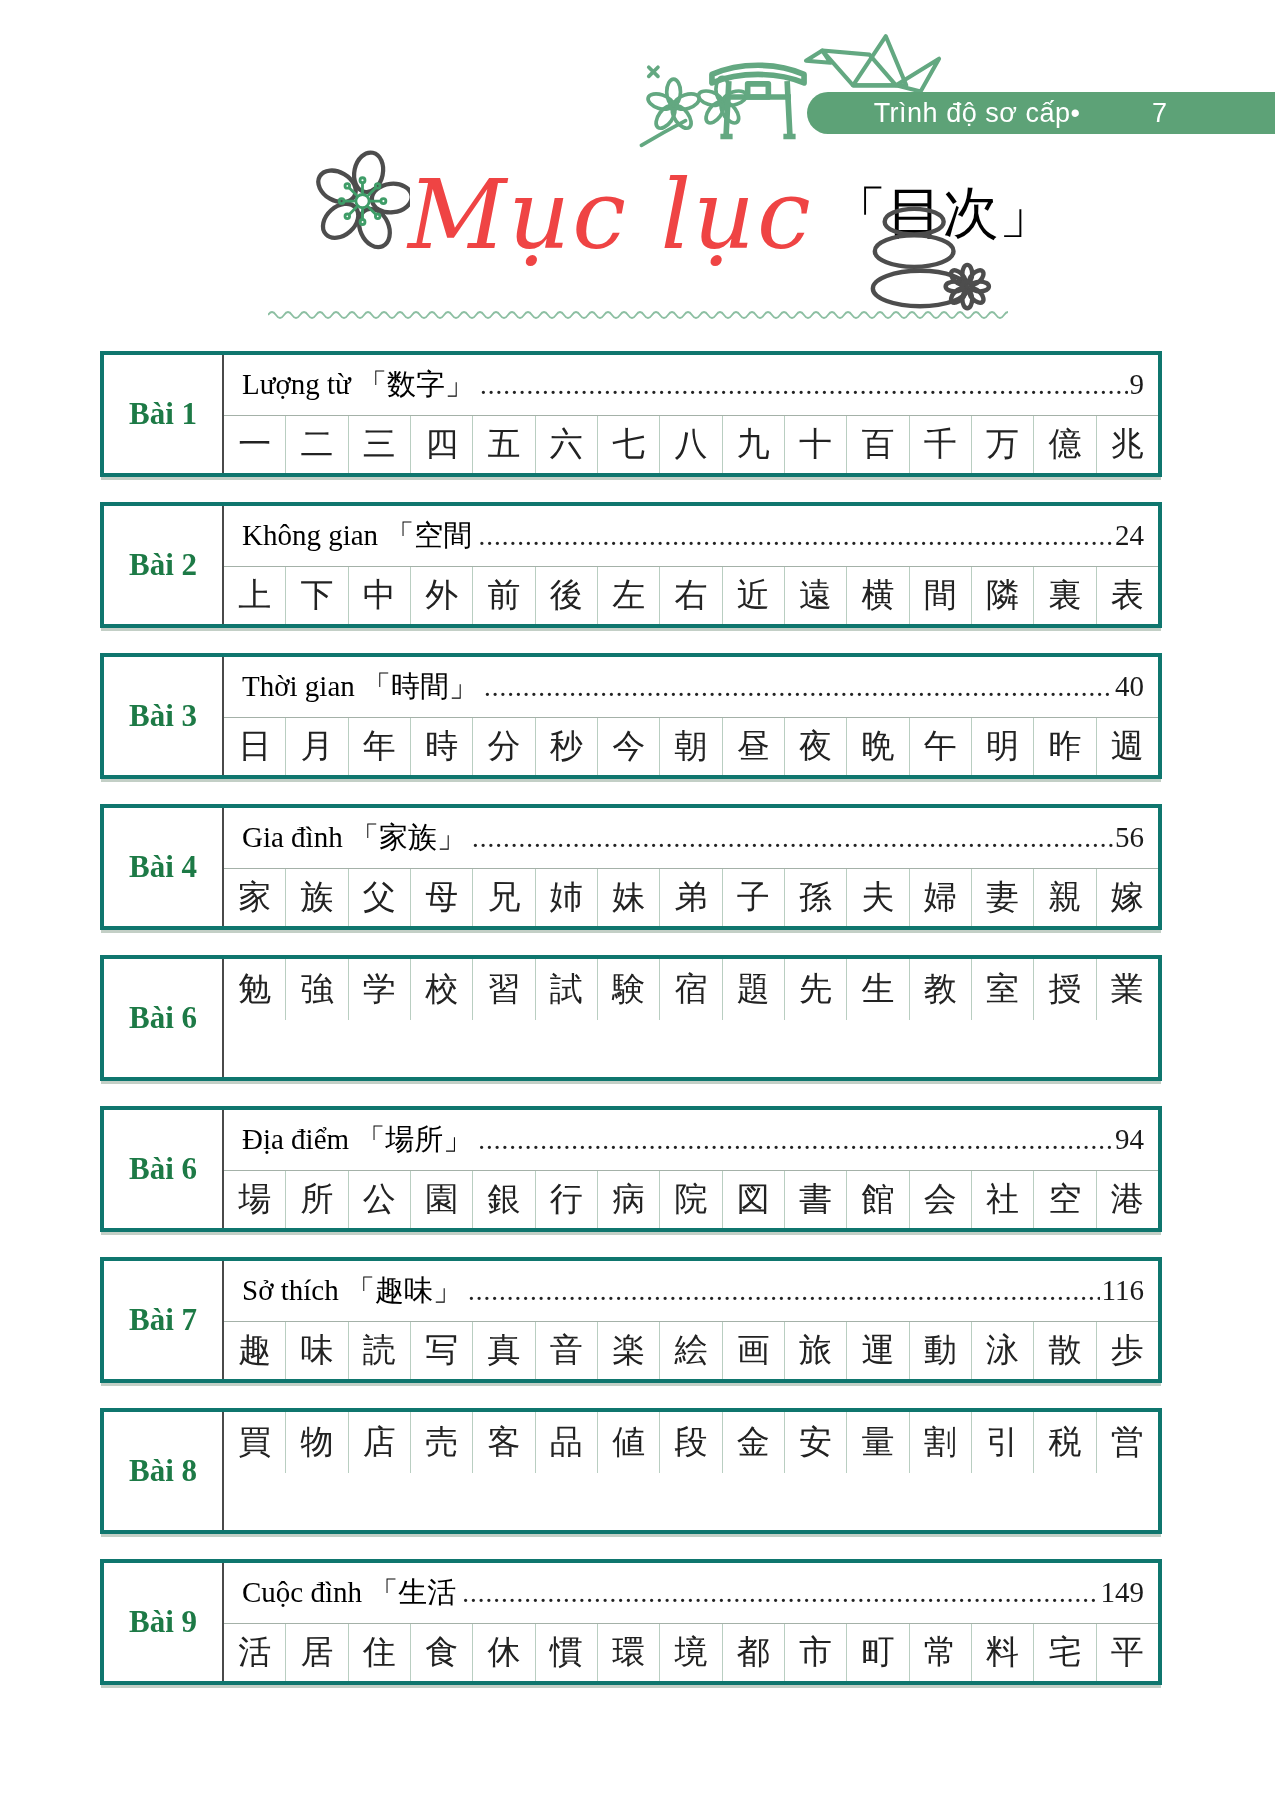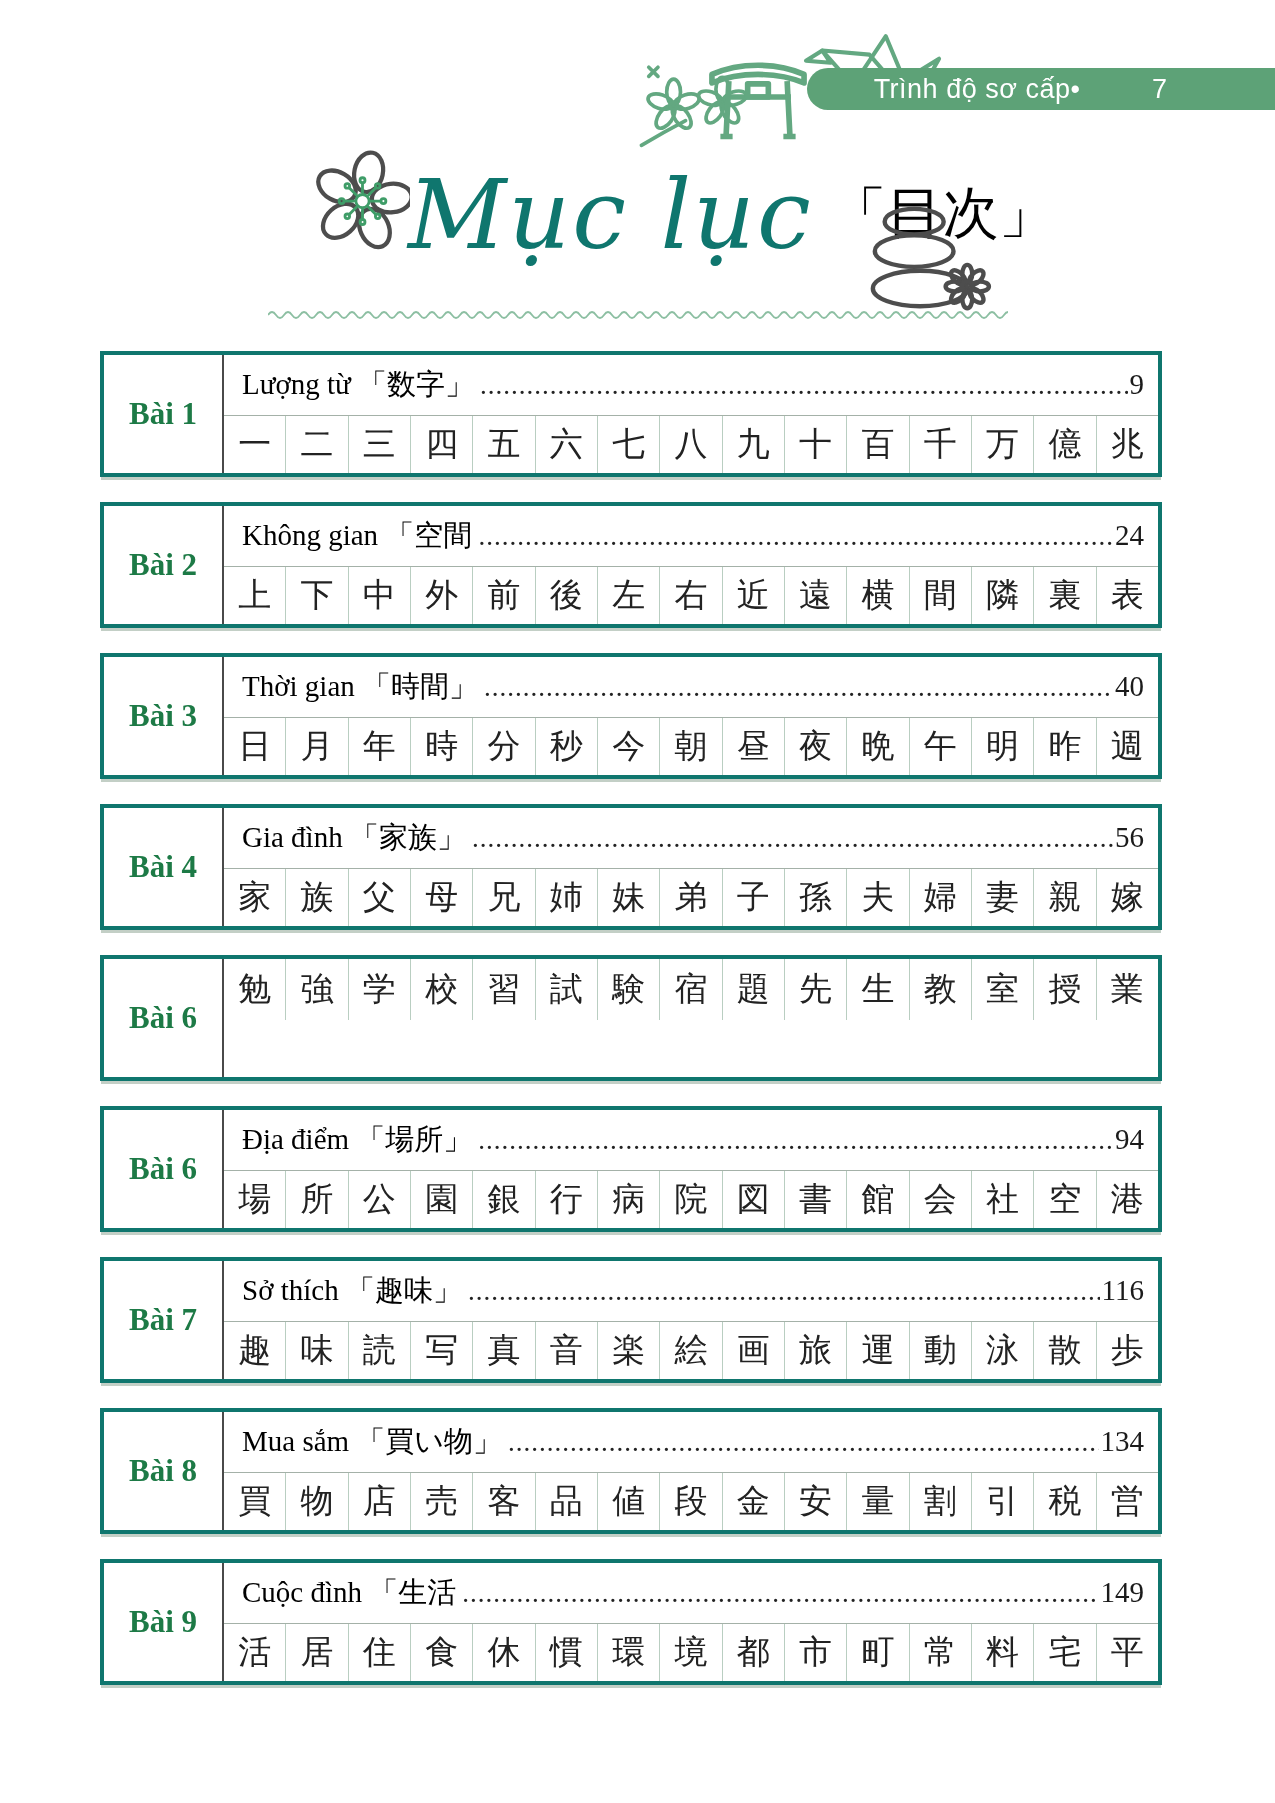--- a/index.html
+++ b/index.html
@@ -13,21 +13,21 @@
   }
 
   
   .header-deco{position:absolute;top:0;left:0;width:100%;height:150px;}
   .deco-blossoms{position:absolute;left:632px;top:58px;}
   .deco-torii{position:absolute;left:706px;top:50px;}
   .deco-crane{position:absolute;left:795px;top:28px;}
 
   .level-badge{
     position:absolute;
-    left:807px;top:68px;
+    left:807px;top:92px;
     width:468px;height:42px;
     background:#5da277;
     border-radius:24px 0 0 24px;
     display:flex;align-items:center;
     font-family:"Liberation Sans", sans-serif;
     color:#ffffff;
   }
   .level-badge .badge-label{
     position:absolute;left:0;width:340px;
     text-align:center;
@@ -41,21 +41,21 @@
   
   .title-sakura{position:absolute;left:315px;top:148px;}
   .page-title{
     position:absolute;left:408px;top:150px;
     margin:0;font-weight:normal;white-space:nowrap;
   }
   .page-title .vn{
     font-family:"DejaVu Serif", serif;
     font-style:italic;
     font-size:96px;line-height:130px;
-    color:#0f766e;letter-spacing:2px;
+    color:#ef4444;letter-spacing:2px;
   }
   .page-title .jp{
     font-size:56px;color:#000000;
     vertical-align:16px;margin-left:10px;
     font-style:normal;
   }
   .title-stones{position:absolute;left:845px;top:200px;}
   .wave-divider{position:absolute;left:268px;top:308px;}
 
   
@@ -402,25 +402,20 @@
           <div class="kanji-cell">泳</div>
           <div class="kanji-cell">散</div>
           <div class="kanji-cell">歩</div>
         </div>
     </section>
 
     <section class="lesson">
       <div class="lesson-label-cell">
         <span class="lesson-label">Bài 8</span>
       </div>
-      <div class="toc-line">
-        <span class="toc-title">Mua sắm 「買い物」</span>
-        <span class="toc-dots"></span>
-        <span class="toc-page">134</span>
-      </div>
       <div class="kanji-row">
           <div class="kanji-cell">買</div>
           <div class="kanji-cell">物</div>
           <div class="kanji-cell">店</div>
           <div class="kanji-cell">売</div>
           <div class="kanji-cell">客</div>
           <div class="kanji-cell">品</div>
           <div class="kanji-cell">値</div>
           <div class="kanji-cell">段</div>
           <div class="kanji-cell">金</div>

